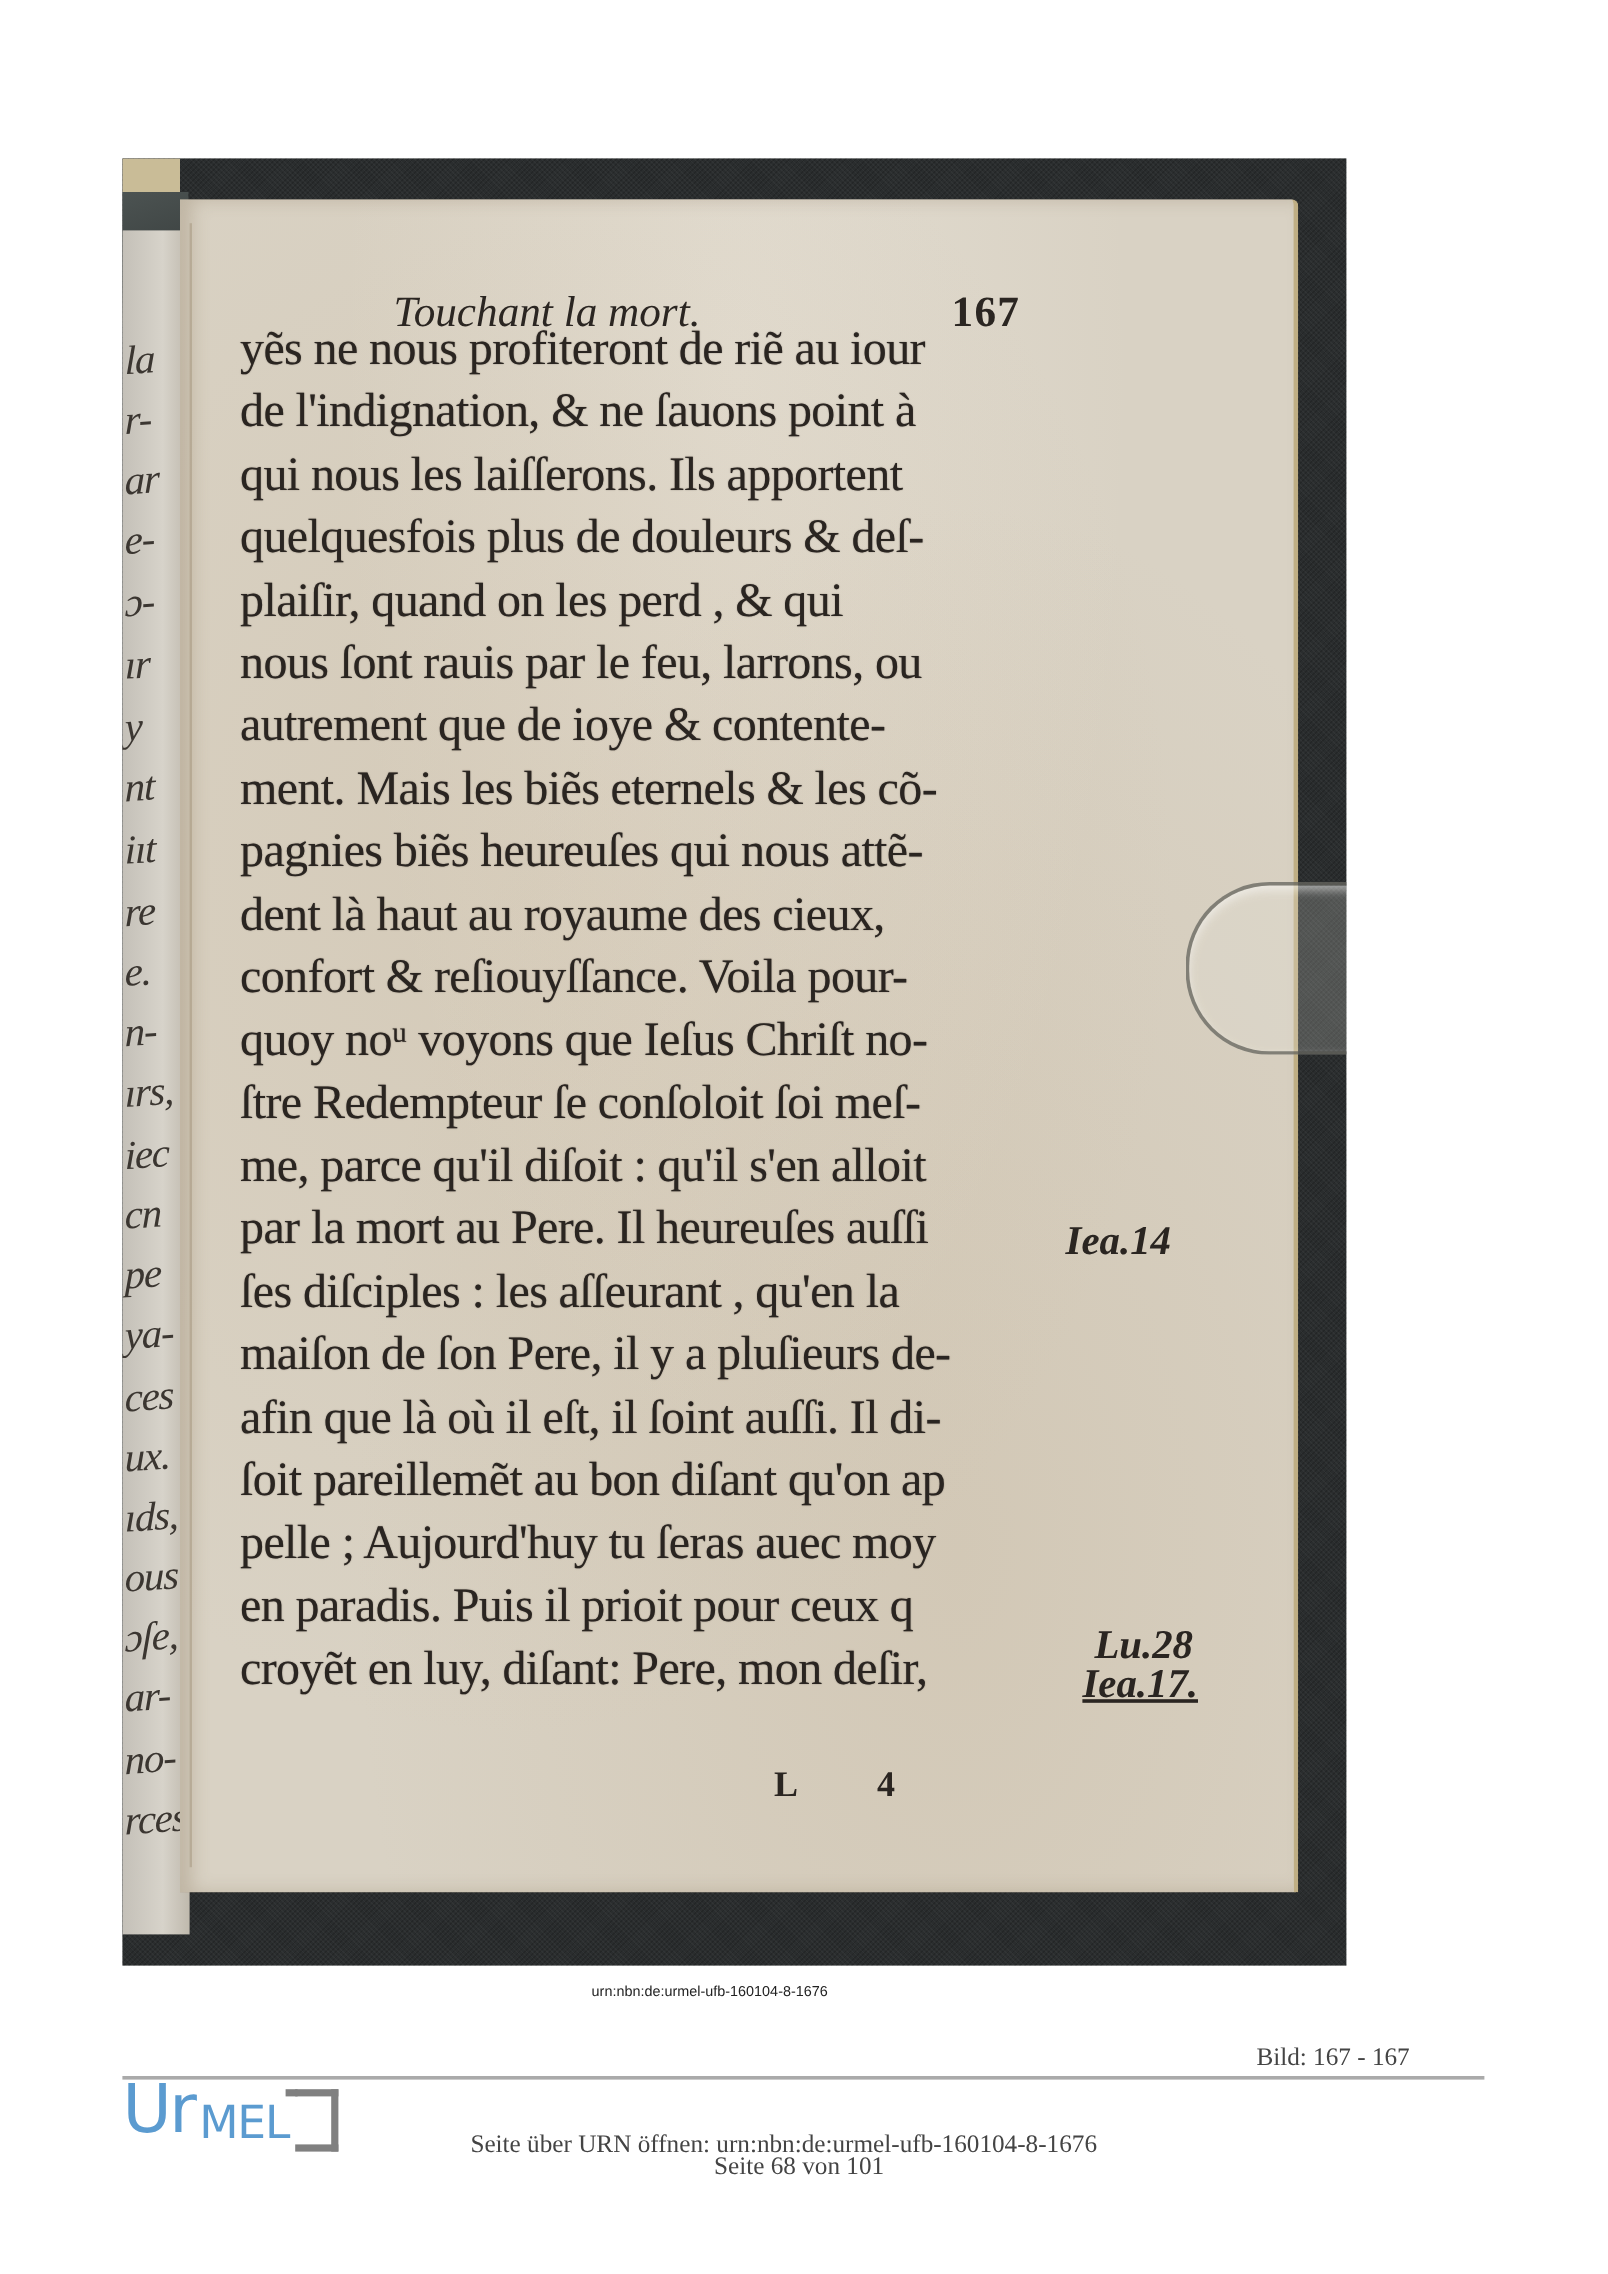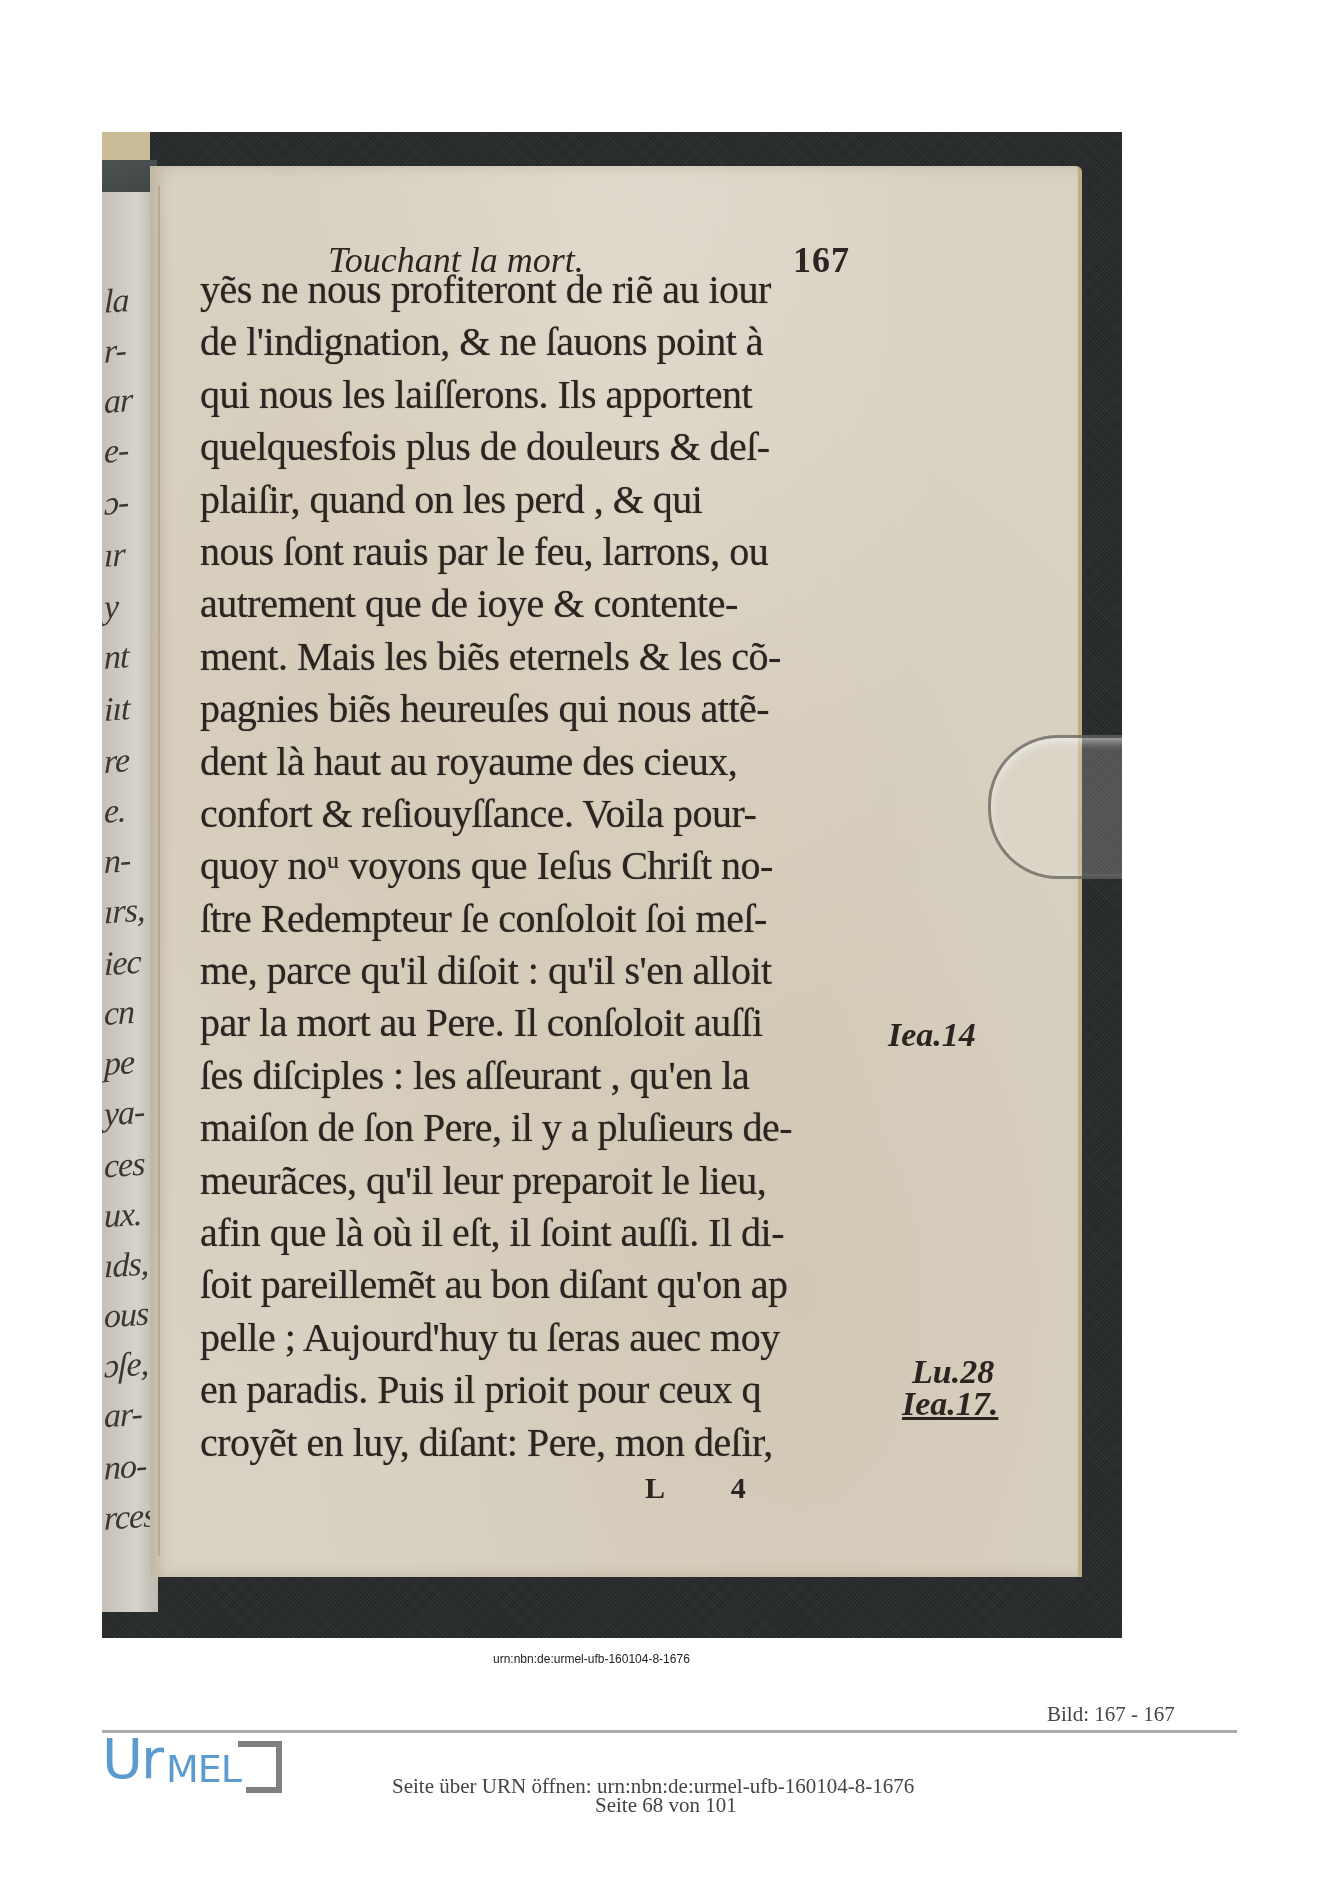--- a/index.html
+++ b/index.html
@@ -111,24 +111,23 @@
       <span class="line">plaiſir, quand on les perd , &amp; qui</span>
       <span class="line">nous ſont rauis par le feu, larrons, ou</span>
       <span class="line">autrement que de ioye &amp; contente-</span>
       <span class="line">ment. Mais les biẽs eternels &amp; les cõ-</span>
       <span class="line">pagnies biẽs heureuſes qui nous attẽ-</span>
       <span class="line">dent là haut au royaume des cieux,</span>
       <span class="line">confort &amp; reſiouyſſance. Voila pour-</span>
       <span class="line">quoy noᵘ voyons que Ieſus Chriſt no-</span>
       <span class="line">ſtre Redempteur ſe conſoloit ſoi meſ-</span>
       <span class="line">me, parce qu'il diſoit : qu'il s'en alloit</span>
-      <span class="line">par la mort au Pere. Il conſoloit auſſi</span>
+      <span class="line">par la mort au Pere. Il heureuſes auſſi</span>
       <span class="line">ſes diſciples : les aſſeurant , qu'en la</span>
       <span class="line">maiſon de ſon Pere, il y a pluſieurs de-</span>
-      <span class="line">meurãces, qu'il leur preparoit le lieu,</span>
       <span class="line">afin que là où il eſt, il ſoint auſſi. Il di-</span>
       <span class="line">ſoit pareillemẽt au bon diſant qu'on ap</span>
       <span class="line">pelle ; Aujourd'huy tu ſeras auec moy</span>
       <span class="line">en paradis. Puis il prioit pour ceux q</span>
       <span class="line">croyẽt en luy, diſant: Pere, mon deſir,</span>
     </div>
 
     <span class="margin-note" style="left:738px; top:850px;">Iea.14</span>
     <span class="margin-note" style="left:762px; top:1167px;margin-top:20px;">Lu.28</span>
     <span class="margin-note" style="left:752px; top:1219px;text-decoration:underline;">Iea.17.</span>

